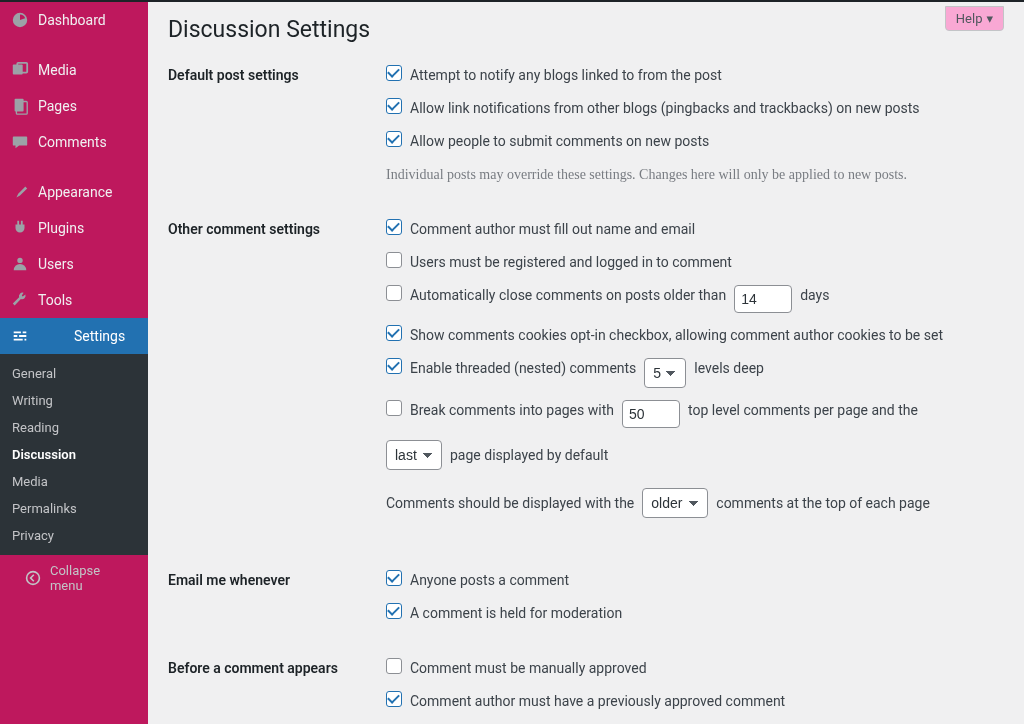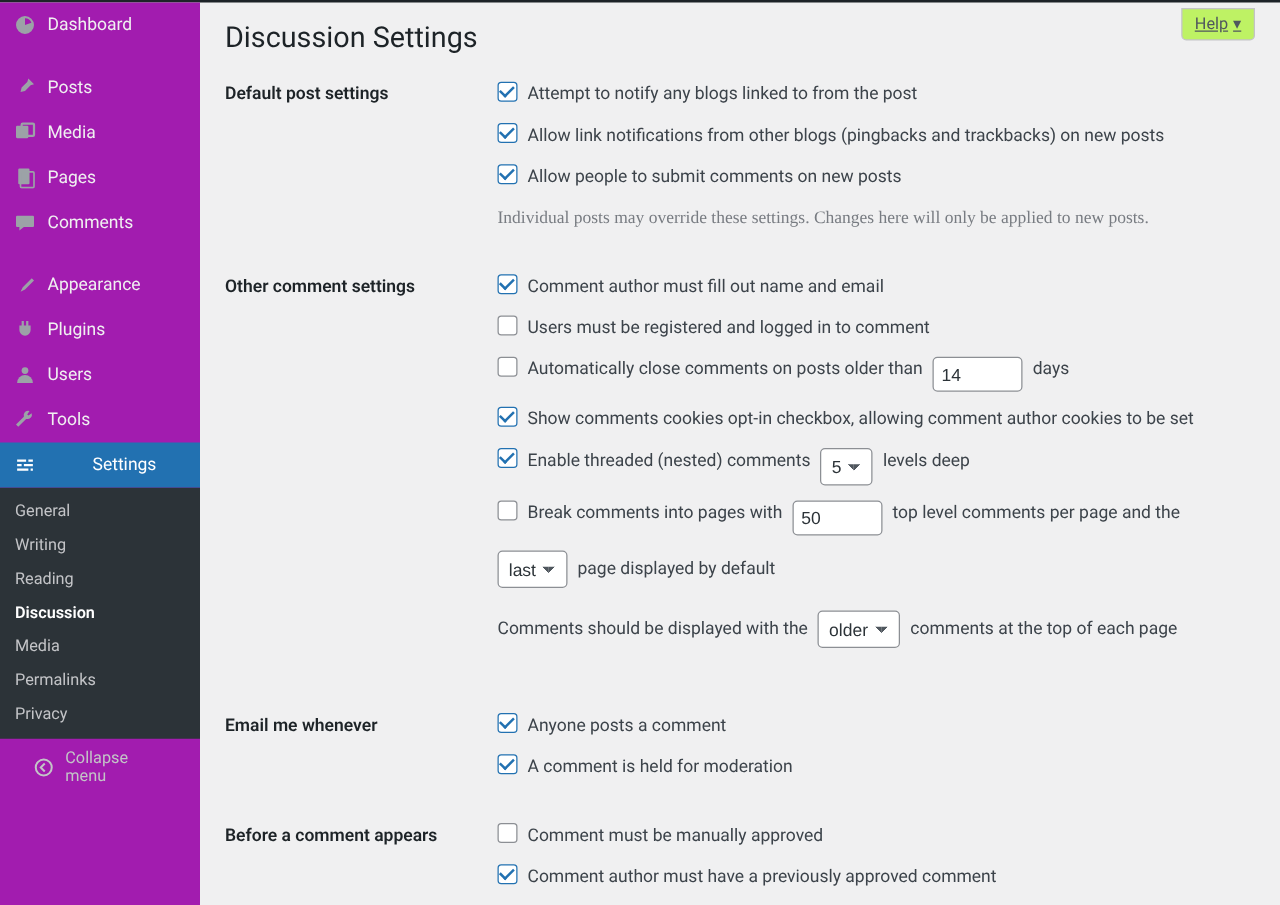--- a/index.html
+++ b/index.html
@@ -12,22 +12,22 @@
     height: 724px;
     overflow: hidden;
   }
   .topbar {
     height: 2px;
     background: #1d2327;
     width: 100%;
   }
   .layout { display: flex; height: 722px; }
   .sidebar {
-    width: 160px;
-    background: #a21caf;
+    width: 148px;
+    background: #be185d;
     color: #f0f0f1;
     display: flex;
     flex-direction: column;
     flex-shrink: 0;
   }
   .menu-item {
     display: flex;
     align-items: center;
     padding: 8px 8px 8px 10px;
     color: #f0f0f1;
@@ -58,45 +58,45 @@
   .collapse .icon { width:20px; height:20px; display:inline-flex; align-items:center; justify-content:center; }
 
   .content {
     flex: 1;
     padding: 0 20px 20px 20px;
     position: relative;
     overflow: auto;
   }
   .help-tab {
     position:absolute; right:20px; top:4px;
-    background:#bef264; border:1px solid #c3c4c7; border-top:1px solid #c3c4c7;
+    background:#f9a8d4; border:1px solid #c3c4c7; border-top:1px solid #c3c4c7;
     border-radius:0 0 4px 4px;
     padding:4px 10px; font-size:13px; color:#50575e; cursor:pointer;
-    display:flex; align-items:center; gap:4px;text-decoration:underline;
+    display:flex; align-items:center; gap:4px;
   }
   h1.page-title {
     font-size: 23px; font-weight:400; color:#1d2327;
     margin: 14px 0 22px 0;
   }
   .form-row { display:flex; align-items:flex-start; margin-bottom: 34px; }
   .form-row .label-col { width: 218px; flex-shrink:0; font-weight:600; color:#1d2327; font-size:14px; padding-top:2px; }
   .form-row .field-col { flex:1; font-size:14px; color:#3c434a; }
   .field-col .check-line { display:flex; align-items:flex-start; gap:8px; margin-bottom:12px; line-height:1.5; flex-wrap:wrap; }
   .field-col .check-line:last-child { margin-bottom:0; }
   .cb {
     appearance:none; width:16px; height:16px; border:1px solid #8c8f94; border-radius:3px; background:#fff; flex-shrink:0; cursor:pointer; position:relative;
   }
   .cb:checked { background:#fff; border-color:#2271b1; }
   .cb:checked::after {
     content:""; position:absolute; left:3px; top:0px; width:5px; height:9px;
     border:solid #2271b1; border-width:0 2px 2px 0; transform:rotate(45deg);
   }
   .desc { color:#787c82; font-size:14px; margin-top:2px; line-height:1.5;font-family:Liberation Serif, serif; }
   .inline-input {
-    width:72px; height:28px; border:1px solid #8c8f94; border-radius:4px; padding:0 6px; font-size:14px; color:#2c3338;
+    width:58px; height:28px; border:1px solid #8c8f94; border-radius:4px; padding:0 6px; font-size:14px; color:#2c3338;
   }
   .inline-select {
     height:30px; border:1px solid #8c8f94; border-radius:4px; padding:0 24px 0 8px; font-size:14px; color:#2c3338; background:#fff;
     appearance:none; background-image: linear-gradient(45deg, transparent 50%, #50575e 50%), linear-gradient(135deg, #50575e 50%, transparent 50%);
     background-position: calc(100% - 14px) 12px, calc(100% - 9px) 12px;
     background-size: 5px 5px, 5px 5px; background-repeat:no-repeat;
   }
   .line-text { display:flex; align-items:center; gap:8px; margin-bottom:18px; flex-wrap:wrap; font-size:14px; }
   svg { display:block; }
 </style>
@@ -112,29 +112,20 @@
       <span class="icon">
         <svg width="18" height="18" viewBox="0 0 20 20" fill="currentColor">
             <path d="M10 2a8 8 0 100 16 8 8 0 000-16zm0 2a6 6 0 015.7 4.1L10 10V4z"></path>
           </svg>
       </span>
       <span>Dashboard</span>
     </div>
 
     <div class="menu-sep"></div>
 
-    <div class="menu-item">
-      <span class="icon">
-        <svg width="18" height="18" viewBox="0 0 20 20" fill="currentColor">
-            <path d="M14 2l4 4-7 7-1 4-4-1-4 4 4-4-1-4 4-1 7-7z" opacity=".0"></path>
-            <path d="M13 2l5 5-3 1-5 5-4 1 1-4 5-5 1-3z"></path>
-          </svg>
-      </span>
-      <span>Posts</span>
-    </div>
     <div class="menu-item">
       <span class="icon">
         <svg width="18" height="18" viewBox="0 0 20 20" fill="currentColor">
             <rect x="2" y="4" width="11" height="11" rx="1"></rect>
             <rect x="7" y="2" width="11" height="11" rx="1" fill="none" stroke="currentColor" stroke-width="2"></rect>
           </svg>
       </span>
       <span>Media</span>
     </div>
     <div class="menu-item">

